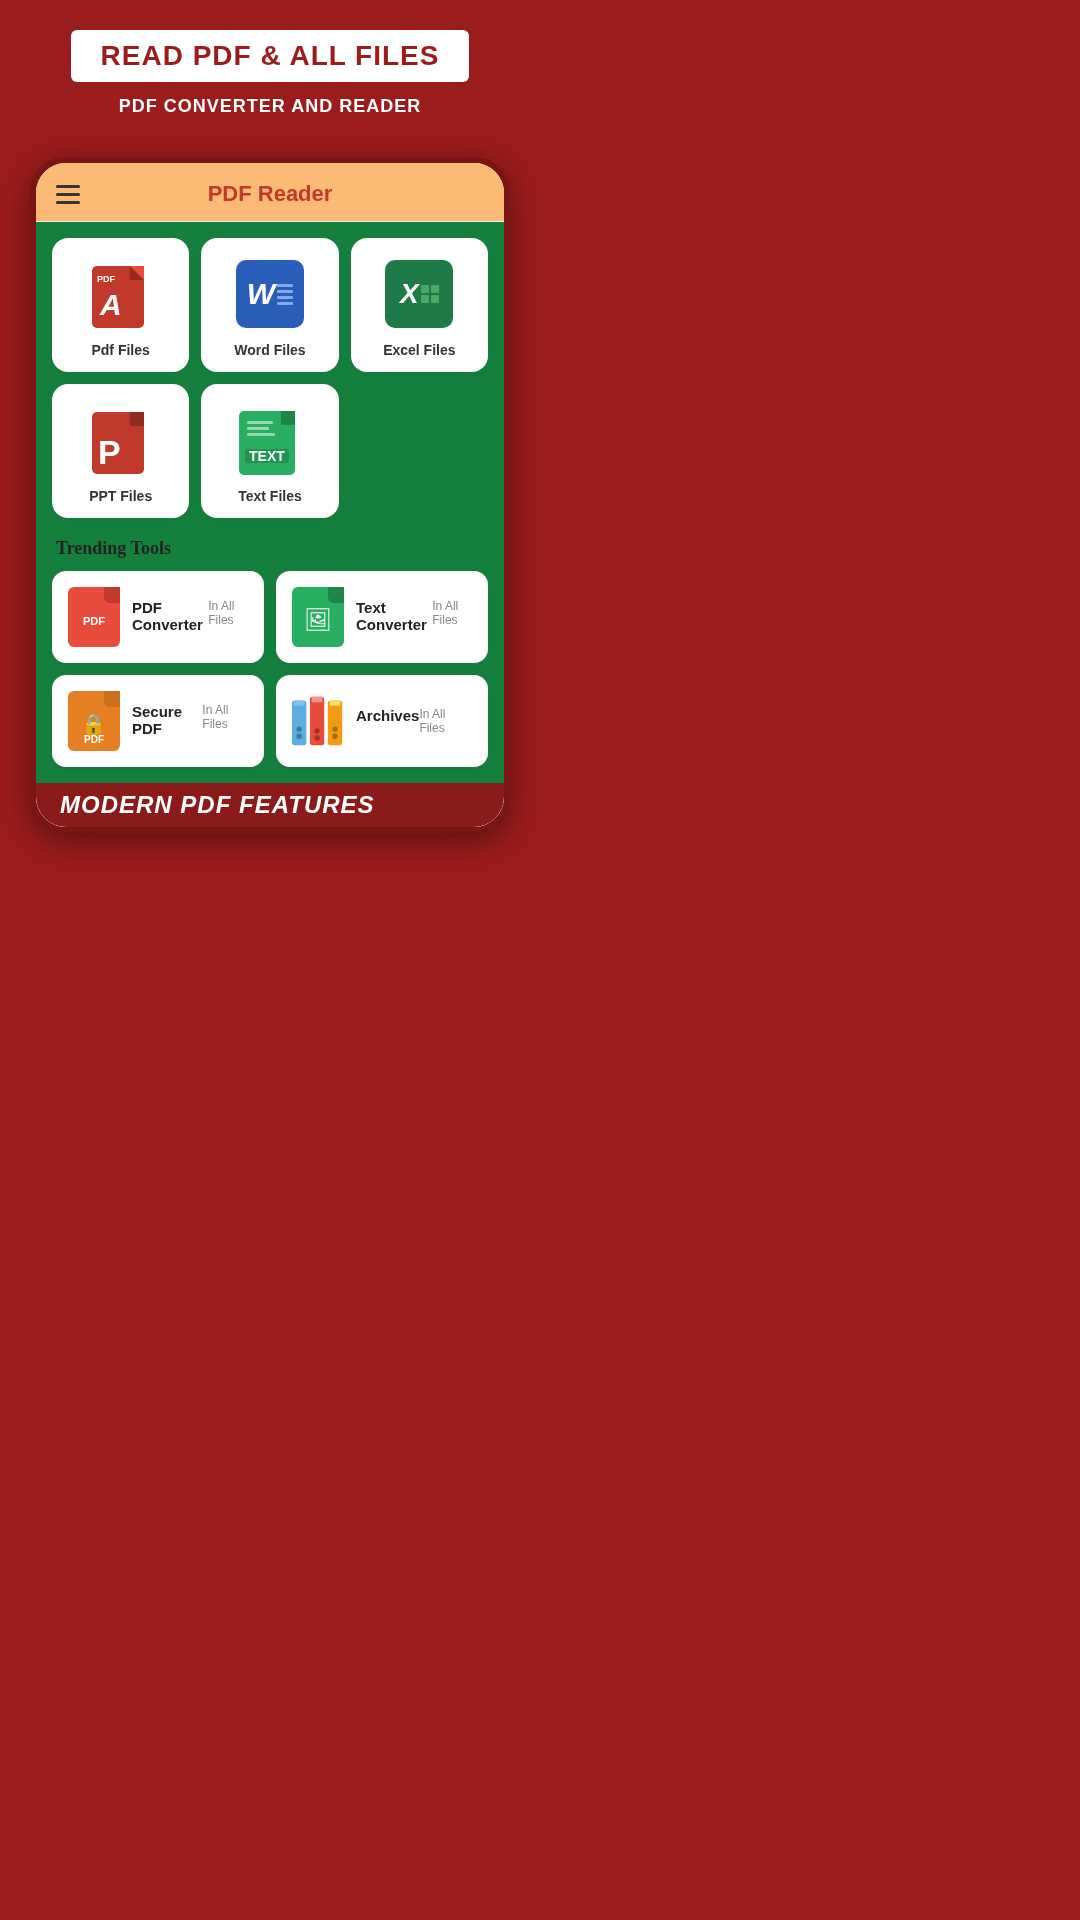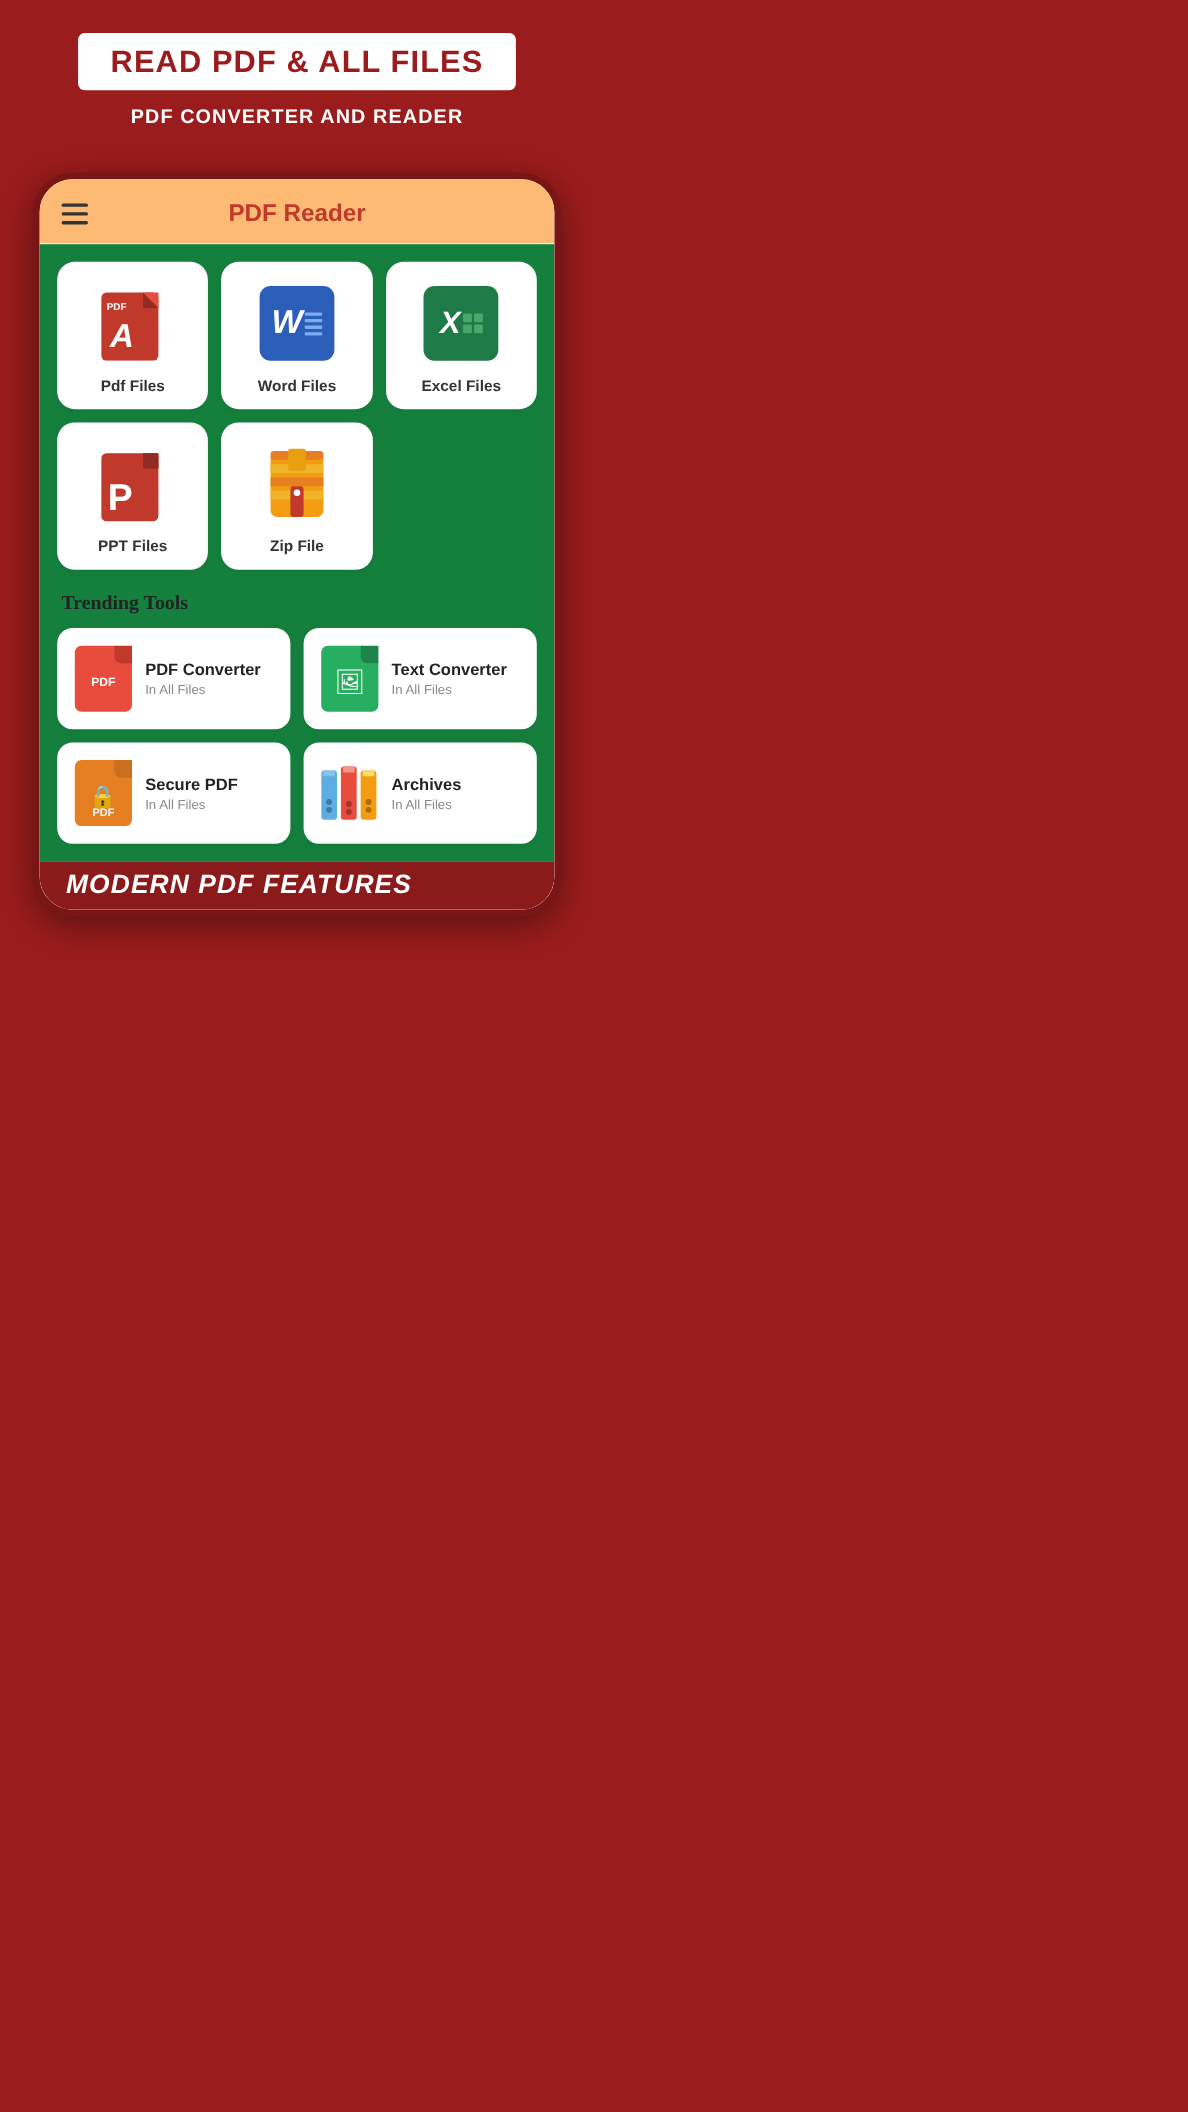--- a/index.html
+++ b/index.html
@@ -156,21 +156,21 @@
       height: 60px;
       flex-shrink: 0;
       border-radius: 8px;
       display: flex;
       align-items: center;
       justify-content: center;
     }
 
     .tool-info {
       display: flex;
-      flex-direction: column;
+      flex-direction: row;
     }
 
     .tool-name {
       font-size: 15px;
       font-weight: 700;
       color: #222;
       margin-bottom: 2px;
     }
 
     .tool-sub {
@@ -411,36 +411,36 @@
           <svg width="58" height="68" viewBox="0 0 58 68">
             <rect x="0" y="6" width="52" height="62" rx="5" fill="#c0392b"></rect>
             <polygon points="38,6 52,6 52,20" fill="#e74c3c"></polygon>
             <rect x="38" y="6" width="14" height="14" rx="0" fill="#922b21"></rect>
             <text x="6" y="58" font-size="34" font-weight="900" fill="white">P</text>
           </svg>
         </div>
         <span class="card-label">PPT Files</span>
       </div>
 
-
       <div class="grid-card">
         <div class="icon-area">
-          <svg width="56" height="68" viewBox="0 0 56 68">
-            <rect x="4" y="4" width="48" height="60" rx="6" fill="#f39c12"></rect>
-            <rect x="4" y="4" width="48" height="8" rx="3" fill="#e67e22"></rect>
-            <rect x="4" y="16" width="48" height="8" fill="#f0b429"></rect>
-            <rect x="4" y="28" width="48" height="8" fill="#e67e22"></rect>
-            <rect x="4" y="40" width="48" height="8" fill="#f0b429"></rect>
-            <rect x="20" y="2" width="16" height="20" rx="2" fill="#e8a010"></rect>
-            <rect x="22" y="36" width="12" height="28" rx="3" fill="#c0392b"></rect>
-            <circle cx="28" cy="42" r="3" fill="white"></circle>
+          <svg width="62" height="70" viewBox="0 0 62 70">
+            <rect x="0" y="6" width="56" height="64" rx="5" fill="#27ae60"></rect>
+            <polygon points="42,6 56,6 56,20" fill="#2ecc71"></polygon>
+            <rect x="42" y="6" width="14" height="14" rx="0" fill="#1e8449"></rect>
+            <rect x="8" y="16" width="26" height="3" rx="1" fill="rgba(255,255,255,0.5)"></rect>
+            <rect x="8" y="22" width="22" height="3" rx="1" fill="rgba(255,255,255,0.5)"></rect>
+            <rect x="8" y="28" width="28" height="3" rx="1" fill="rgba(255,255,255,0.5)"></rect>
+            <rect x="6" y="44" width="44" height="14" rx="3" fill="rgba(0,0,0,0.15)"></rect>
+            <text x="10" y="56" font-size="14" font-weight="900" fill="white">TEXT</text>
           </svg>
         </div>
-        <span class="card-label">Zip File</span>
-      </div>
+        <span class="card-label">Text Files</span>
+      </div>
+
 
     </div>
 
     <div class="trending-label">Trending Tools</div>
 
     <div class="tools-grid">
 
       <div class="tool-card">
         <div class="tool-icon pdf-conv-icon">
           <div class="fold"></div>

